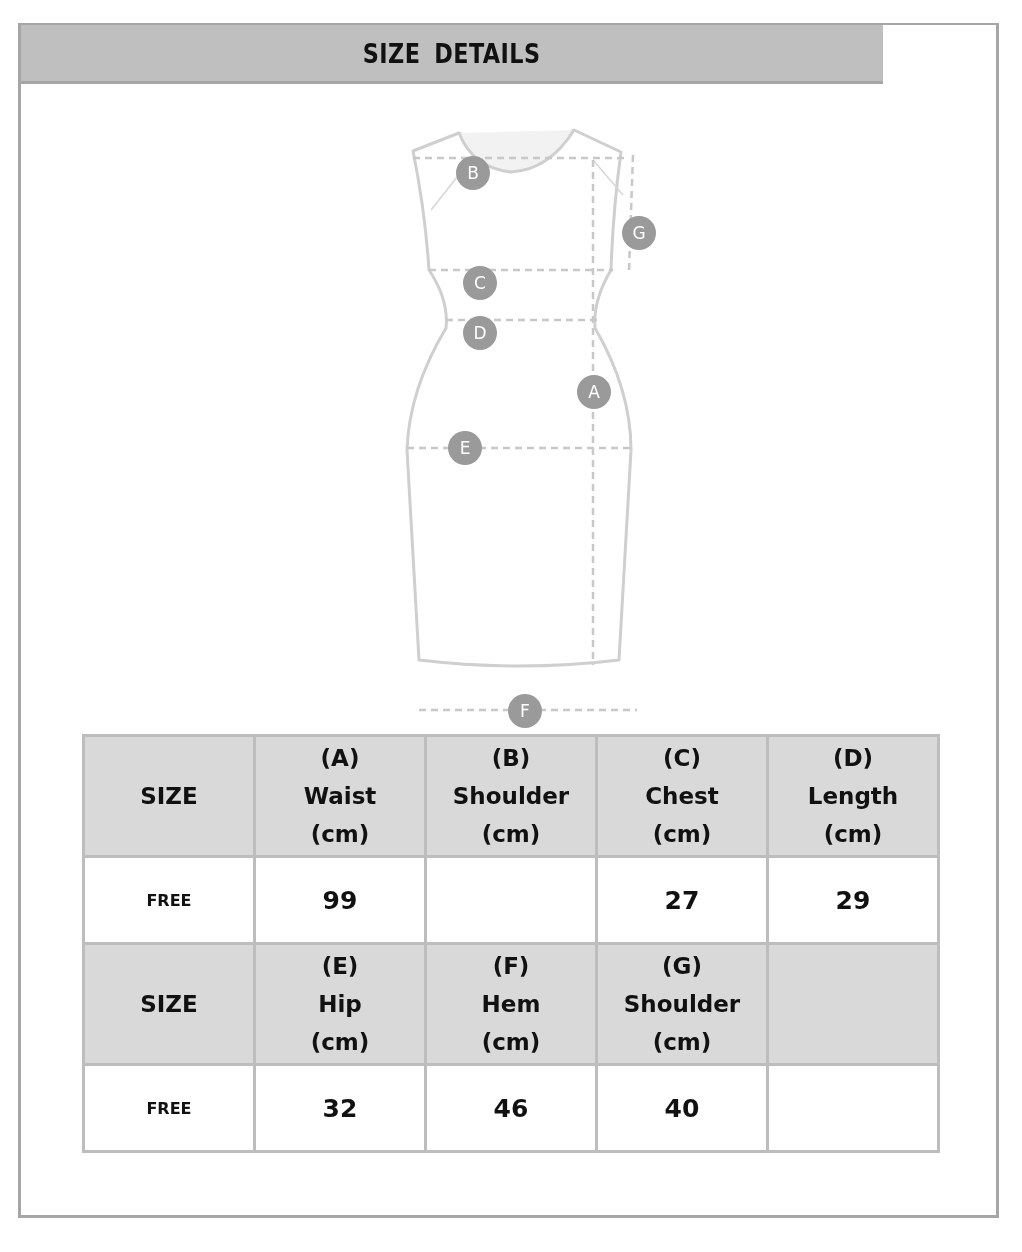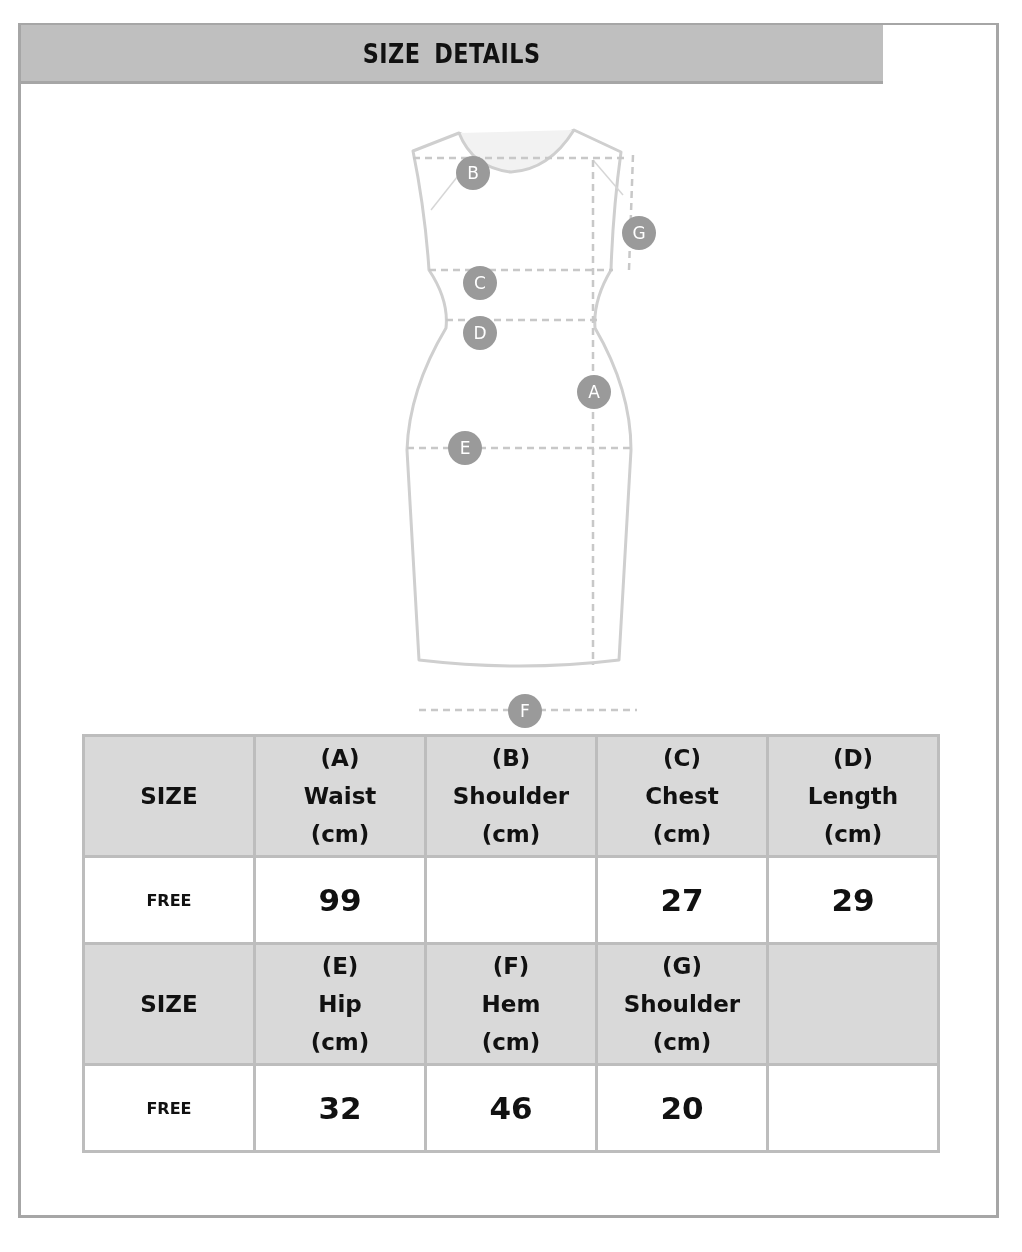--- a/index.html
+++ b/index.html
@@ -9,21 +9,21 @@
              border: 3px solid #a6a6a6; border-top-width: 2px; background: #fff; box-sizing: content-box; }
     .header { position: absolute; left: 0; top: 0; width: 862px; height: 56px; background: #bfbfbf;
               border-bottom: 3px solid #a6a6a6; display: flex; align-items: center; justify-content: center; }
     .header-title { font-family: "DejaVu Sans Condensed", "DejaVu Sans", sans-serif; font-weight: bold;
                     font-size: 27px; color: #111; letter-spacing: 0.5px; word-spacing: 6px; transform: scaleX(0.92); }
     .diagram { position: absolute; left: 360px; top: 95px; width: 300px; height: 620px; }
     .size-table { position: absolute; left: 61px; top: 709px; border-collapse: collapse; table-layout: fixed; }
     .size-table td { border: 3px solid #bdbdbd; text-align: center; vertical-align: middle;
                      font-family: "DejaVu Sans", sans-serif; font-weight: bold; color: #111; padding: 0; }
     .size-table tr.head td { background: #d9d9d9; height: 118px; font-size: 23px; line-height: 38px; }
-    .size-table tr.vals td { background: #ffffff; height: 84px; font-size: 31px; }
+    .size-table tr.vals td { background: #ffffff; height: 84px; font-size: 25px; }
     .size-table td.size-label { font-size: 22px; }
     .size-table tr.vals td.size-label { font-size: 16px; }
     .hl { display: block; }
   </style>
 </head>
 <body>
 
 <div class="frame">
   <div class="header">
     <span class="header-title">SIZE  DETAILS</span>
@@ -155,18 +155,18 @@
           <span class="hl">Shoulder</span>
           <span class="hl">(cm)</span>
         </td>
         <td></td>
       </tr>
 
       <tr class="vals">
         <td class="size-label">FREE</td>
         <td>32</td>
         <td>46</td>
-        <td>20</td>
+        <td>40</td>
         <td></td>
       </tr>
     </tbody>
   </table>
 </div>
 
 </body></html>

